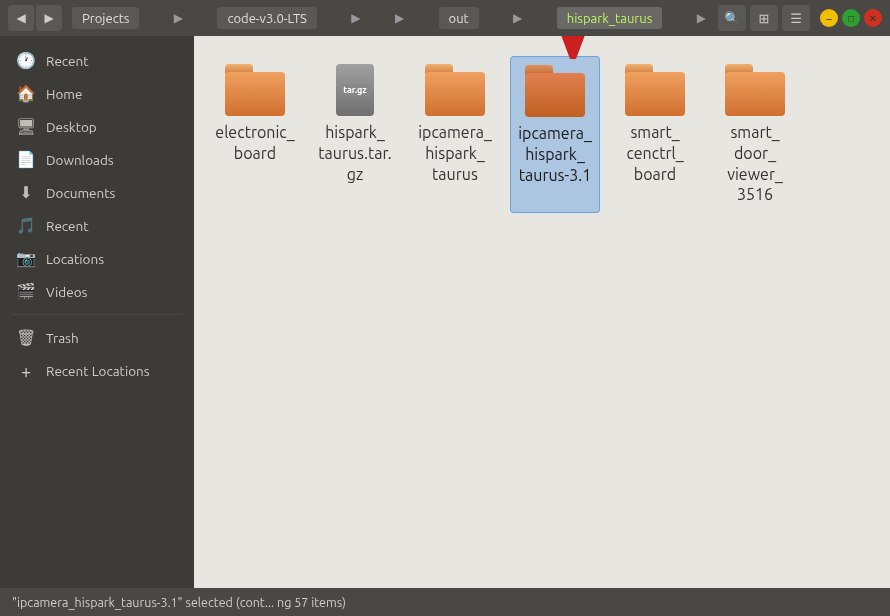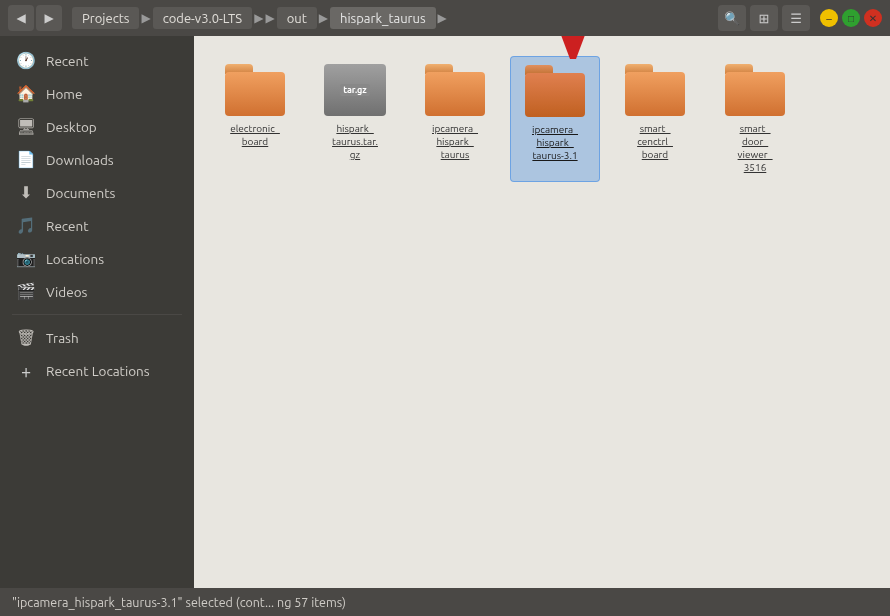--- a/index.html
+++ b/index.html
@@ -39,33 +39,34 @@
       align-items: center;
       justify-content: center;
       font-size: 12px;
     }
     .breadcrumb-bar {
       display: flex;
       align-items: center;
       flex: 1;
       gap: 0;
       margin: 0 6px;
+      justify-content: space-between;
     }
     .breadcrumb-item {
       background: #5a5855;
       color: #e0ddd8;
       padding: 4px 10px;
       font-size: 13px;
       cursor: pointer;
       border-radius: 3px;
       margin-right: 2px;
     }
     .breadcrumb-item.active {
       background: #6a6865;
-      color: #e5e5e5;
+      color: #bef264;
     }
     .breadcrumb-arrow {
       color: #999;
       font-size: 12px;
       margin-right: 2px;
     }
     .titlebar-actions {
       display: flex;
       align-items: center;
       gap: 4px;
@@ -190,33 +191,32 @@
       border-radius: 4px 4px 0 0;
       position: absolute;
       top: 0;
       left: 0;
     }
     .folder-normal .folder-body { background: linear-gradient(180deg, #f0a060 0%, #d07030 100%); }
     .folder-normal .folder-tab { background: linear-gradient(180deg, #f0b070 0%, #d08040 100%); }
     .folder-selected .folder-body { background: linear-gradient(180deg, #e08050 0%, #c06020 100%); }
     .folder-selected .folder-tab { background: linear-gradient(180deg, #e09060 0%, #c07030 100%); }
     .file-label {
-      font-size: 10px;
+      font-size: 16px;
       color: #333;
       text-align: center;
       line-height: 1.3;
       word-break: break-all;
       max-width: 88px;
-      text-decoration: underline;
     }
     .file-item.selected .file-label { color: #1a1a1a; }
 
     
     .targz-icon {
-      width: 62px;
+      width: 38px;
       height: 52px;
       background: linear-gradient(180deg, #a0a0a0 0%, #707070 100%);
       border-radius: 4px;
       margin-bottom: 6px;
       display: flex;
       align-items: center;
       justify-content: center;
       font-size: 10px;
       color: white;
       font-weight: bold;

